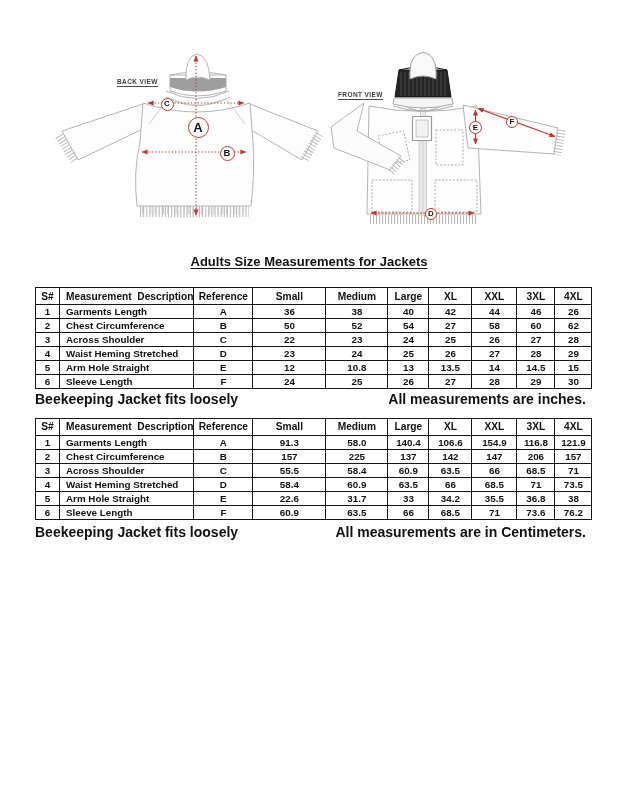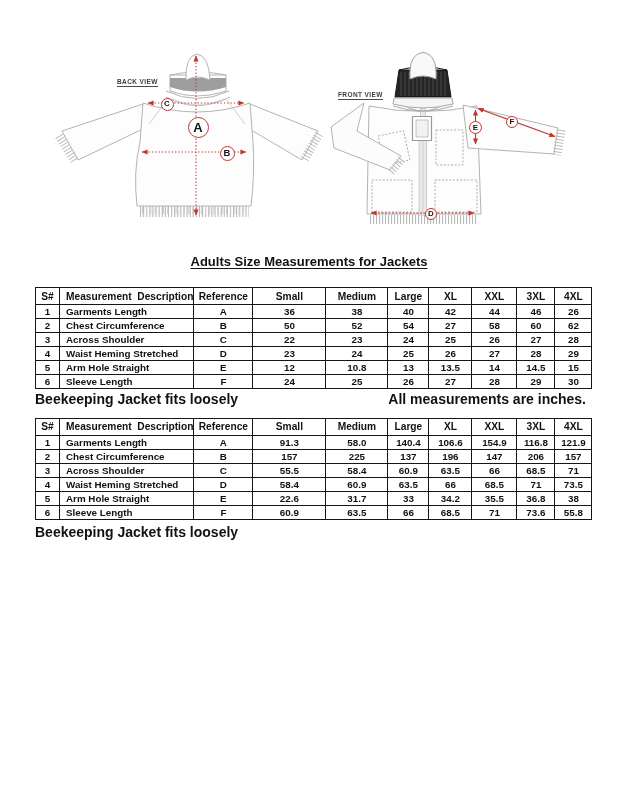--- a/index.html
+++ b/index.html
@@ -282,21 +282,21 @@
             <td>116.8</td>
             <td>121.9</td>
           </tr>
           <tr>
             <td>2</td>
             <td class="left">Chest Circumference</td>
             <td>B</td>
             <td>157</td>
             <td>225</td>
             <td>137</td>
-            <td>196</td>
+            <td>142</td>
             <td>147</td>
             <td>206</td>
             <td>157</td>
           </tr>
           <tr>
             <td>3</td>
             <td class="left">Across Shoulder</td>
             <td>C</td>
             <td>55.5</td>
             <td>58.4</td>
@@ -333,23 +333,24 @@
           <tr>
             <td>6</td>
             <td class="left">Sleeve Length</td>
             <td>F</td>
             <td>60.9</td>
             <td>63.5</td>
             <td>66</td>
             <td>68.5</td>
             <td>71</td>
             <td>73.6</td>
-            <td>55.8</td>
+            <td>76.2</td>
           </tr>
         </tbody>
       </table>
     </div>
 
   <div class="footnote" style="top:524px;">
     <span>Beekeeping Jacket fits loosely</span>
+    <span>All measurements are in Centimeters.</span>
   </div>
 
 </div>
 
 </body></html>

